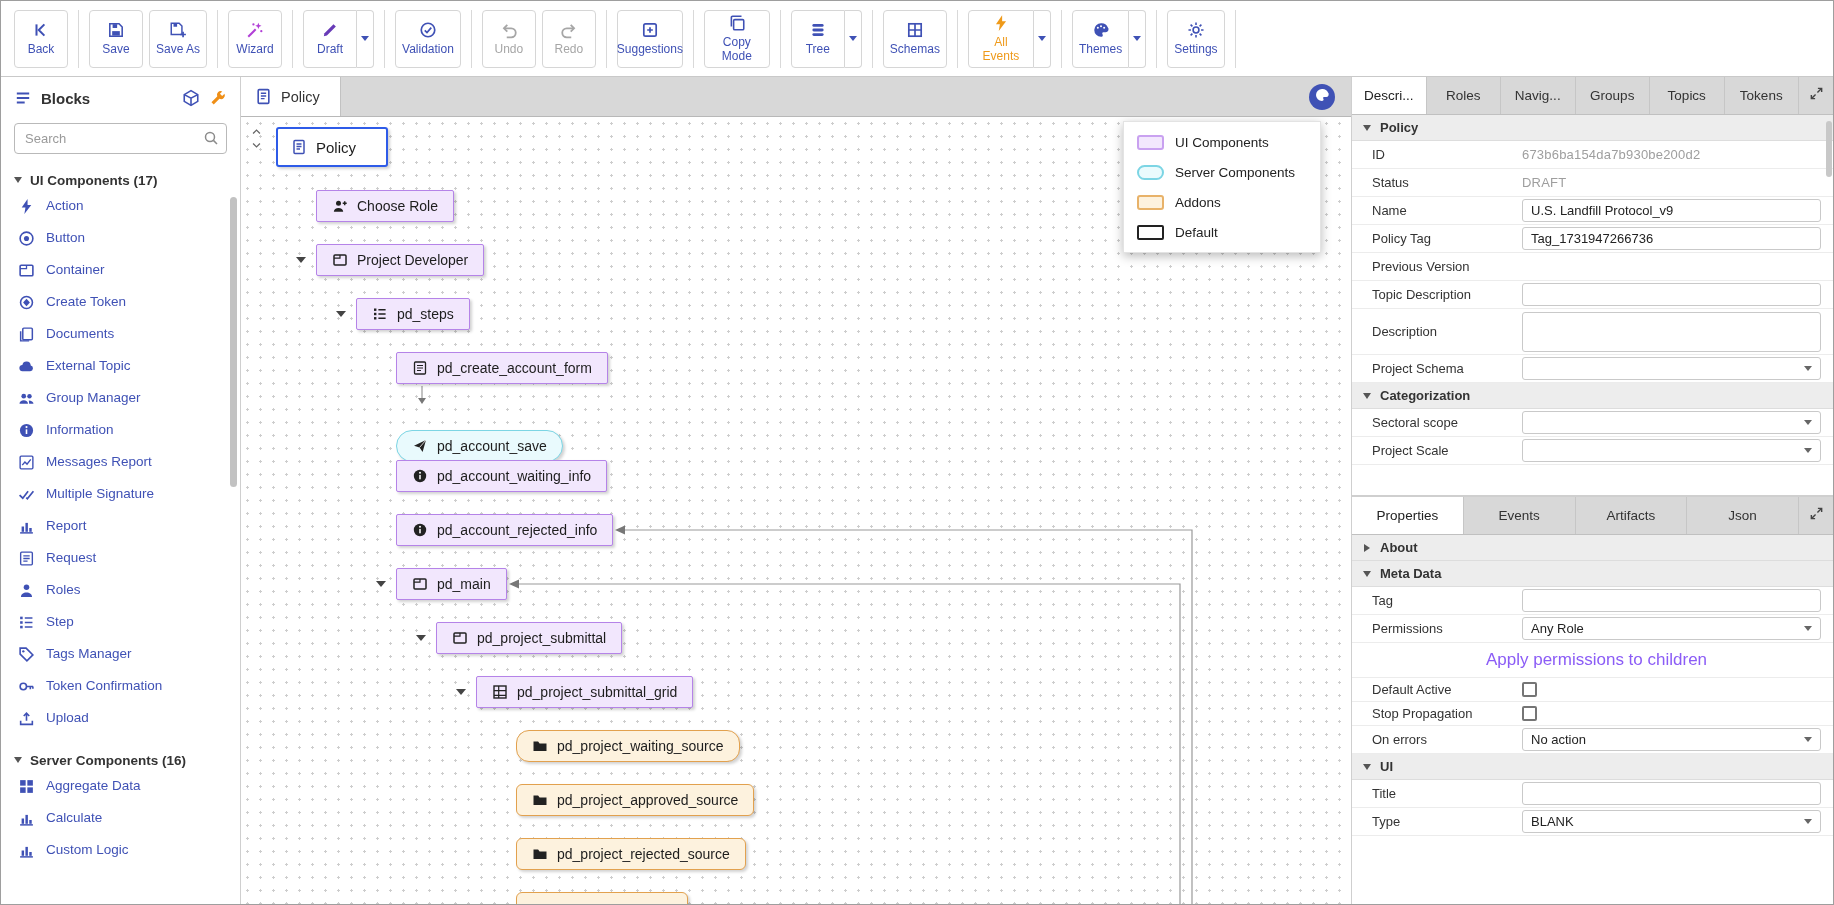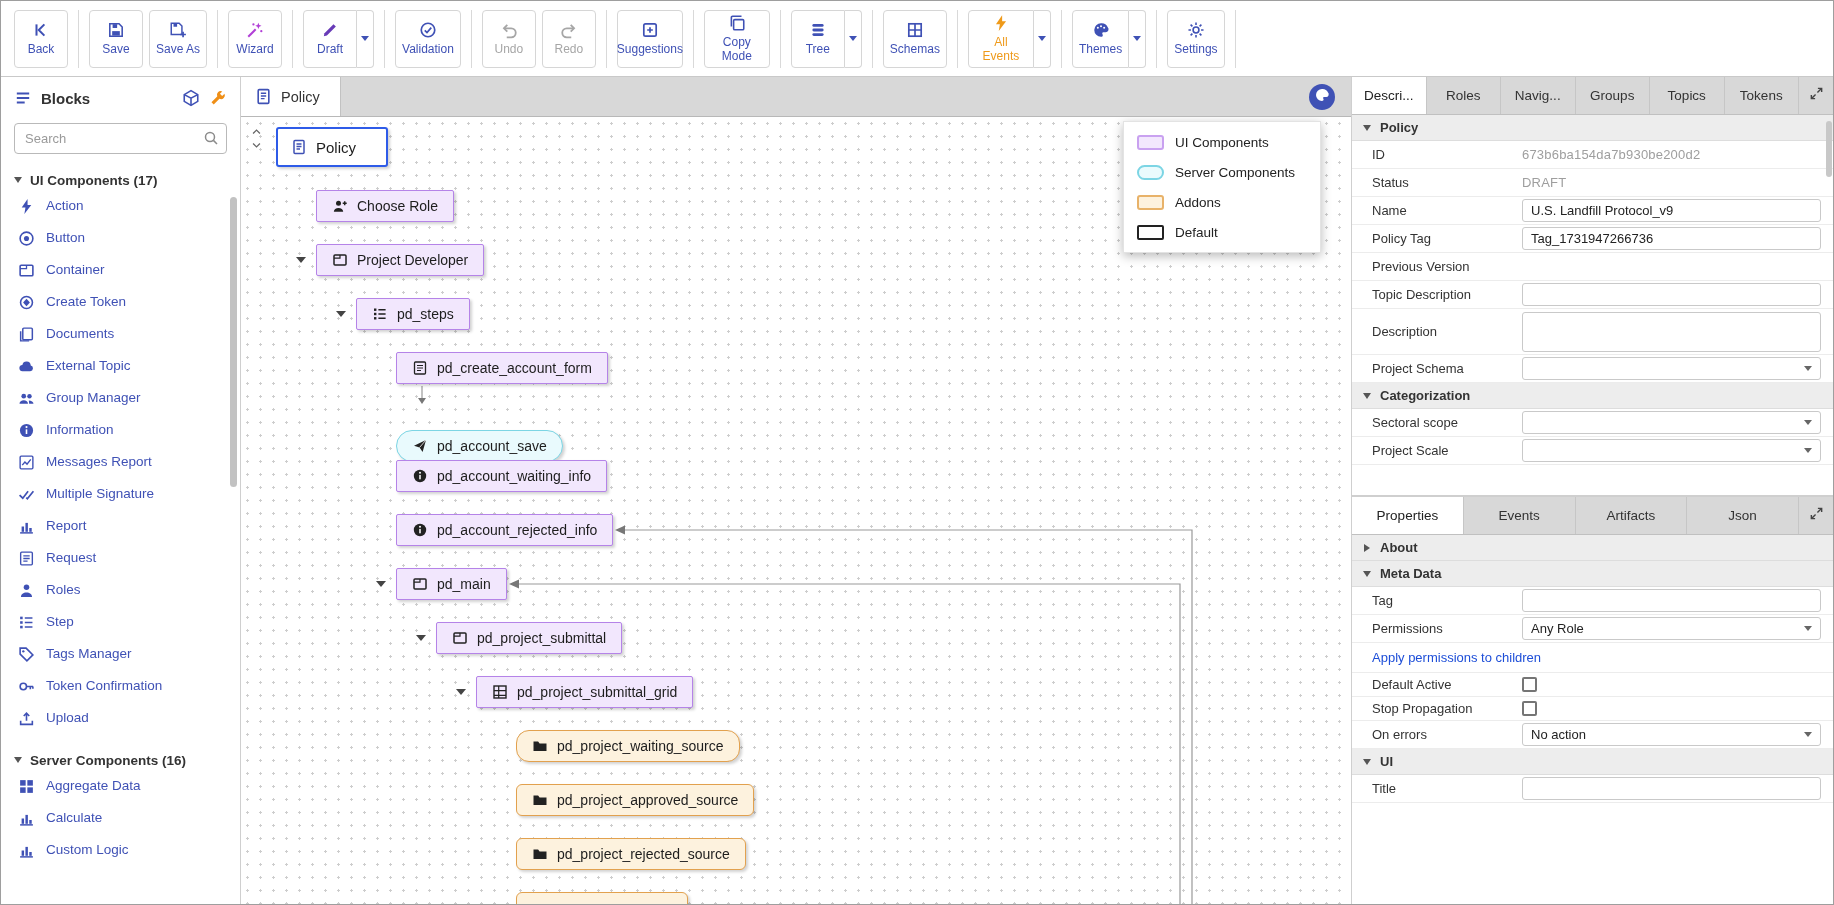--- a/index.html
+++ b/index.html
@@ -99,21 +99,21 @@
   .prow.cb { min-height:24px; }
   .plabel { width:150px; flex:0 0 150px; font-size:13px; color:#333; }
   .pvalue { flex:1; display:flex; align-items:center; min-width:0; padding:2px 0; }
   .readonly { color:#9e9e9e; font-size:13px; letter-spacing:.2px; }
   input.ctl, textarea.ctl { width:100%; height:23px; border:1px solid #c9c9c9; border-radius:3px; padding:0 8px; font-size:13px; color:#222; font-family:inherit; outline:none; background:#fff; }
   textarea.ctl { height:40px; resize:none; padding-top:3px; }
   .selectctl { width:100%; height:23px; border:1px solid #c9c9c9; border-radius:3px; padding:0 8px; font-size:13px; color:#222;
                display:flex; align-items:center; justify-content:space-between; background:#fff; cursor:pointer; }
   .selectctl .caret-down { color:#666; }
   .checkbox { width:15px; height:15px; border:2px solid #757575; border-radius:2px; background:#fff; display:inline-block; cursor:pointer; }
-  .apply-btn { width:100%; text-align:left; color:#1d4ed8; font-size:13px; background:#fff; border:none; padding:7px 0; cursor:pointer; font-family:inherit; }
+  .apply-btn { width:100%; text-align:center; color:#8b5cf6; font-size:17px; background:#fff; border:none; padding:7px 0; cursor:pointer; font-family:inherit; }
   .panel-scroll-thumb { position:absolute; right:1px; top:6px; width:6px; height:56px; border-radius:3px; background:#c8c8c8; }
 </style>
 </head>
 <body>
 
 <div class="app">
 
   <div class="toolbar" id="toolbar">
       <div class="btn-group">
         <div class="tbtn">
@@ -902,18 +902,27 @@
             <div class="sec-header">
               <span class="sec-caret"></span>
               <span>UI</span>
             </div>
             <div class="prow">
               <div class="plabel">Title</div>
               <div class="pvalue">
                 <input class="ctl" type="text" style="">
               </div>
             </div>
+            <div class="prow">
+              <div class="plabel">Type</div>
+              <div class="pvalue">
+                <div class="selectctl">
+                  <span class="sel-val">BLANK</span>
+                  <span class="caret-down"></span>
+                </div>
+              </div>
+            </div>
           </div>
       </div>
     </section>
 
   </div>
 </div>
 
 </body></html>

